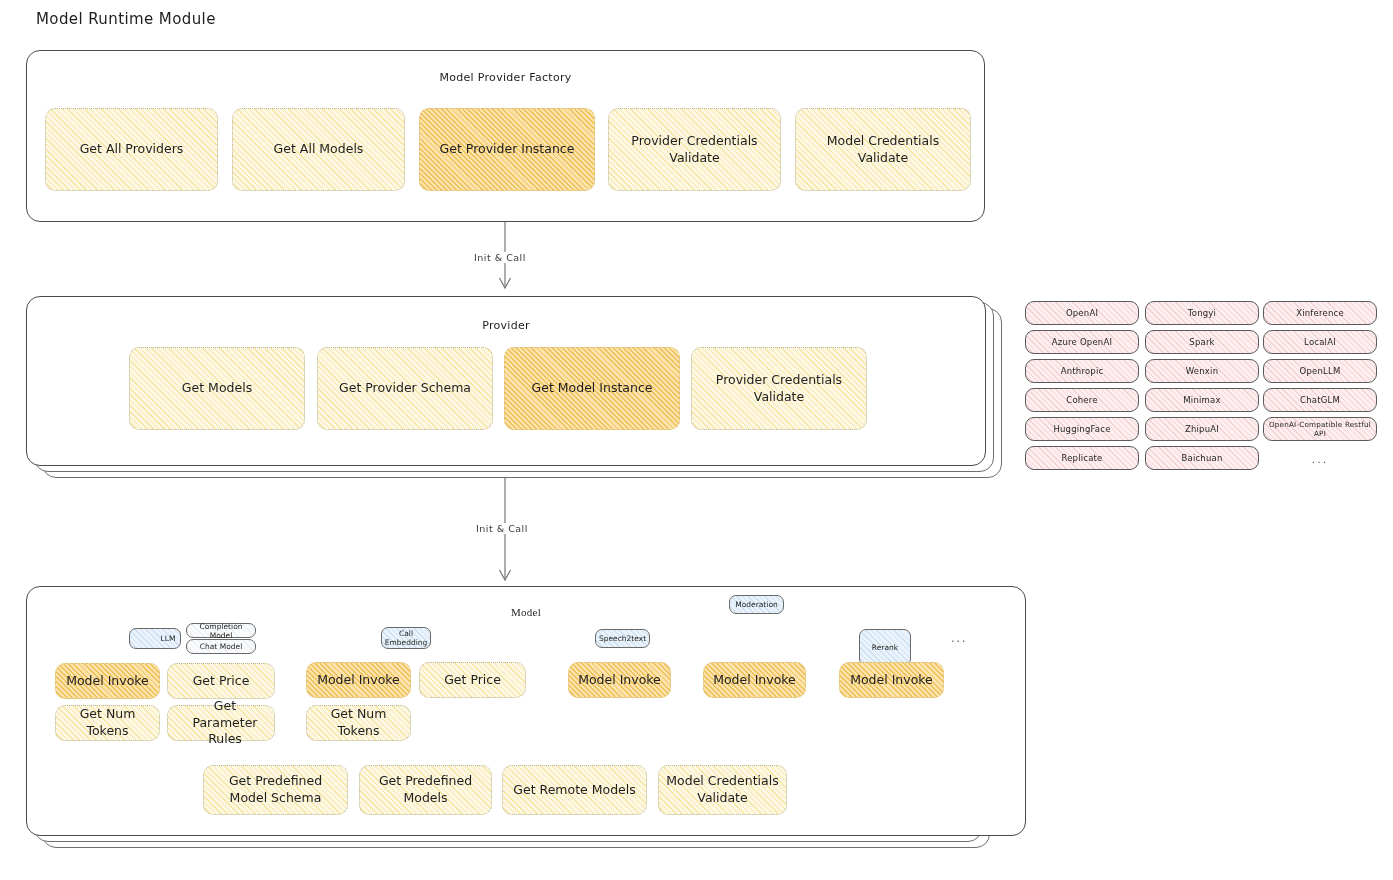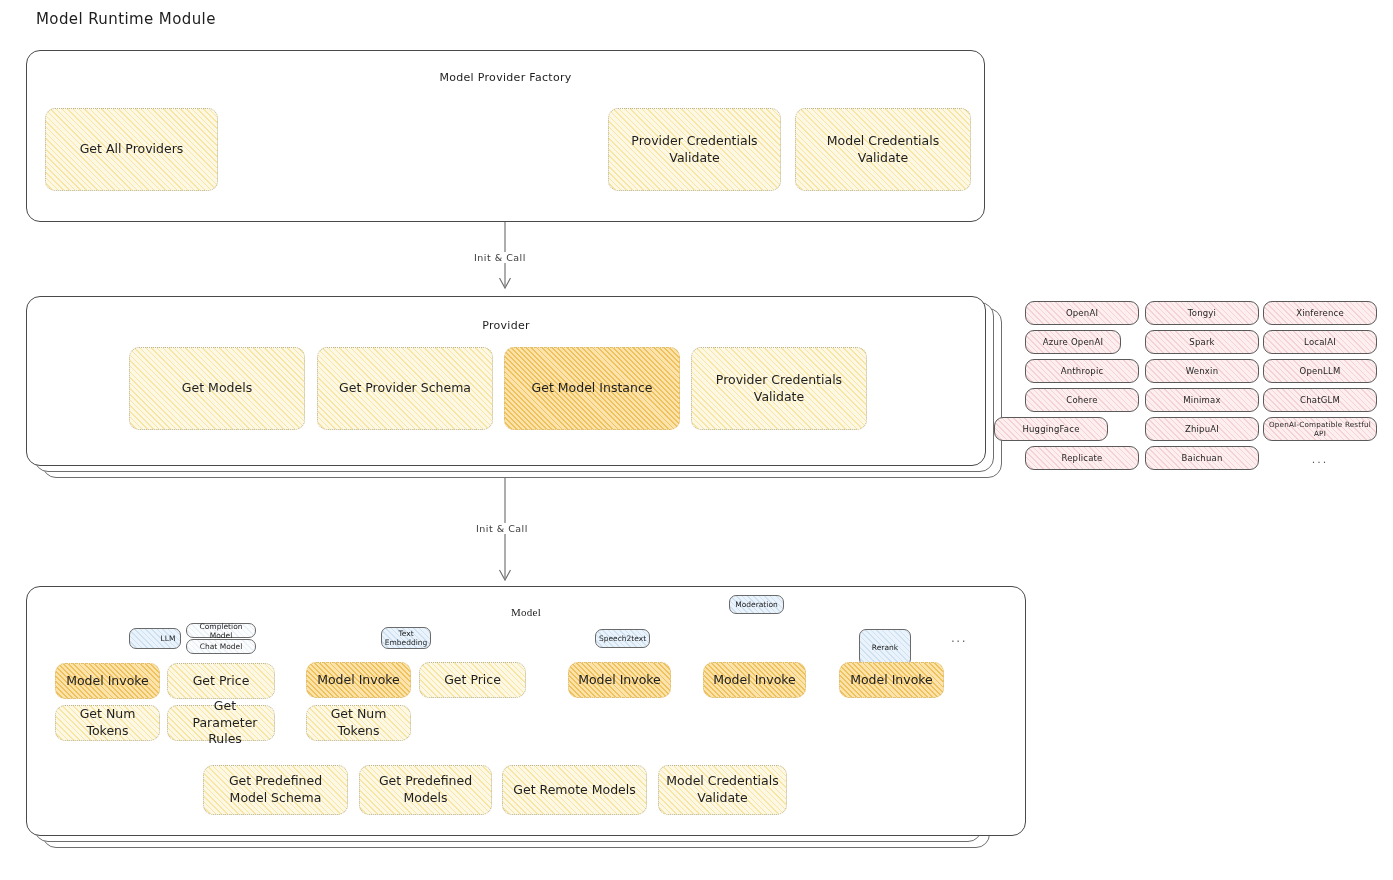--- a/index.html
+++ b/index.html
@@ -149,20 +149,26 @@
 
   <div id="diagram-title">Model Runtime Module</div>
 
   <div class="panel" style="left:26px;top:50px;width:959px;height:172px;">
     <div class="panel-label" style="top:20px;">Model Provider Factory</div>
   </div>
 
   <div class="mbox" style="left:45px;top:108px;width:173px;height:83px;">
     <span>Get All Providers</span>
   </div>
+  <div class="mbox" style="left:232px;top:108px;width:173px;height:83px;">
+    <span>Get All Models</span>
+  </div>
+  <div class="mbox hl" style="left:419px;top:108px;width:176px;height:83px;">
+    <span>Get Provider Instance</span>
+  </div>
   <div class="mbox" style="left:608px;top:108px;width:173px;height:83px;">
     <span>Provider Credentials Validate</span>
   </div>
   <div class="mbox" style="left:795px;top:108px;width:176px;height:83px;">
     <span>Model Credentials Validate</span>
   </div>
 
   <svg class="arrow-svg" style="left:495px;top:222px;width:20px;height:72px;" viewBox="0 0 20 72">
     <path d="M10 0 L10 64" stroke="#6a6a6a" stroke-width="1.1" fill="none"></path>
     <path d="M4.5 56 L10 66 L15.5 56" stroke="#6a6a6a" stroke-width="1.1" fill="none"></path>
@@ -184,30 +190,30 @@
   <div class="mbox hl" style="left:504px;top:347px;width:176px;height:83px;">
     <span>Get Model Instance</span>
   </div>
   <div class="mbox" style="left:691px;top:347px;width:176px;height:83px;">
     <span>Provider Credentials Validate</span>
   </div>
 
   <div class="chip" style="left:1025px;top:301px;width:114px;height:24px;">
     <span>OpenAI</span>
   </div>
-  <div class="chip" style="left:1025px;top:330px;width:96px;height:24px;">
+  <div class="chip" style="left:1025px;top:330px;width:114px;height:24px;">
     <span>Azure OpenAI</span>
   </div>
   <div class="chip" style="left:1025px;top:359px;width:114px;height:24px;">
     <span>Anthropic</span>
   </div>
   <div class="chip" style="left:1025px;top:388px;width:114px;height:24px;">
     <span>Cohere</span>
   </div>
-  <div class="chip" style="left:994px;top:417px;width:114px;height:24px;">
+  <div class="chip" style="left:1025px;top:417px;width:114px;height:24px;">
     <span>HuggingFace</span>
   </div>
   <div class="chip" style="left:1025px;top:446px;width:114px;height:24px;">
     <span>Replicate</span>
   </div>
 
   <div class="chip" style="left:1145px;top:301px;width:114px;height:24px;">
     <span>Tongyi</span>
   </div>
   <div class="chip" style="left:1145px;top:330px;width:114px;height:24px;align-items:center;">
@@ -272,21 +278,21 @@
     <span>Get Price</span>
   </div>
   <div class="mbox" style="left:55px;top:705px;width:105px;height:36px;">
     <span>Get Num Tokens</span>
   </div>
   <div class="mbox" style="left:167px;top:705px;width:108px;height:36px;padding-left:14px;">
     <span>Get Parameter Rules</span>
   </div>
 
   <div class="badge" style="left:381px;top:627px;width:50px;height:22px;">
-    <span>Text Embedding</span>
+    <span>Call Embedding</span>
   </div>
   <div class="mbox hl" style="left:306px;top:662px;width:105px;height:36px;">
     <span>Model Invoke</span>
   </div>
   <div class="mbox" style="left:419px;top:662px;width:107px;height:36px;">
     <span>Get Price</span>
   </div>
   <div class="mbox" style="left:306px;top:705px;width:105px;height:36px;">
     <span>Get Num Tokens</span>
   </div>

